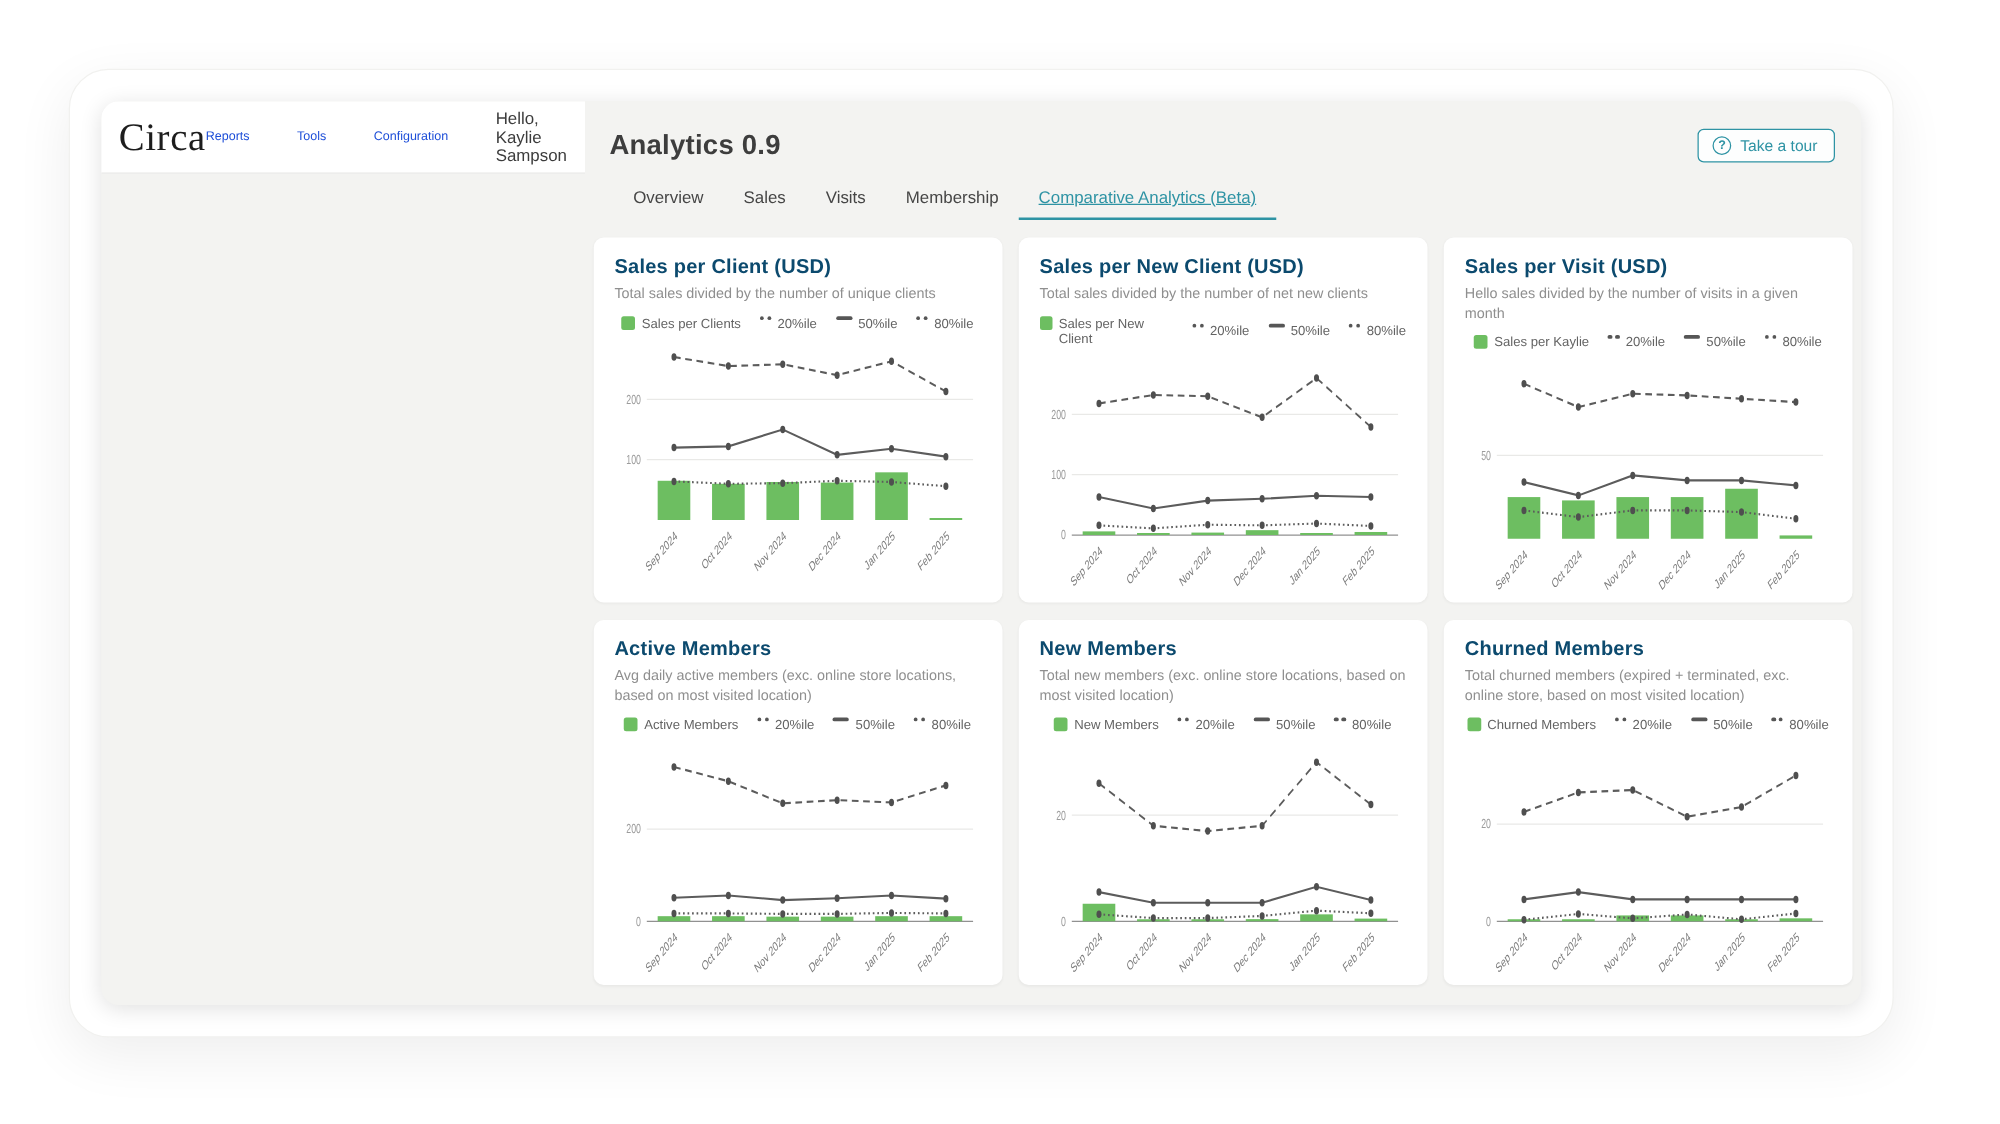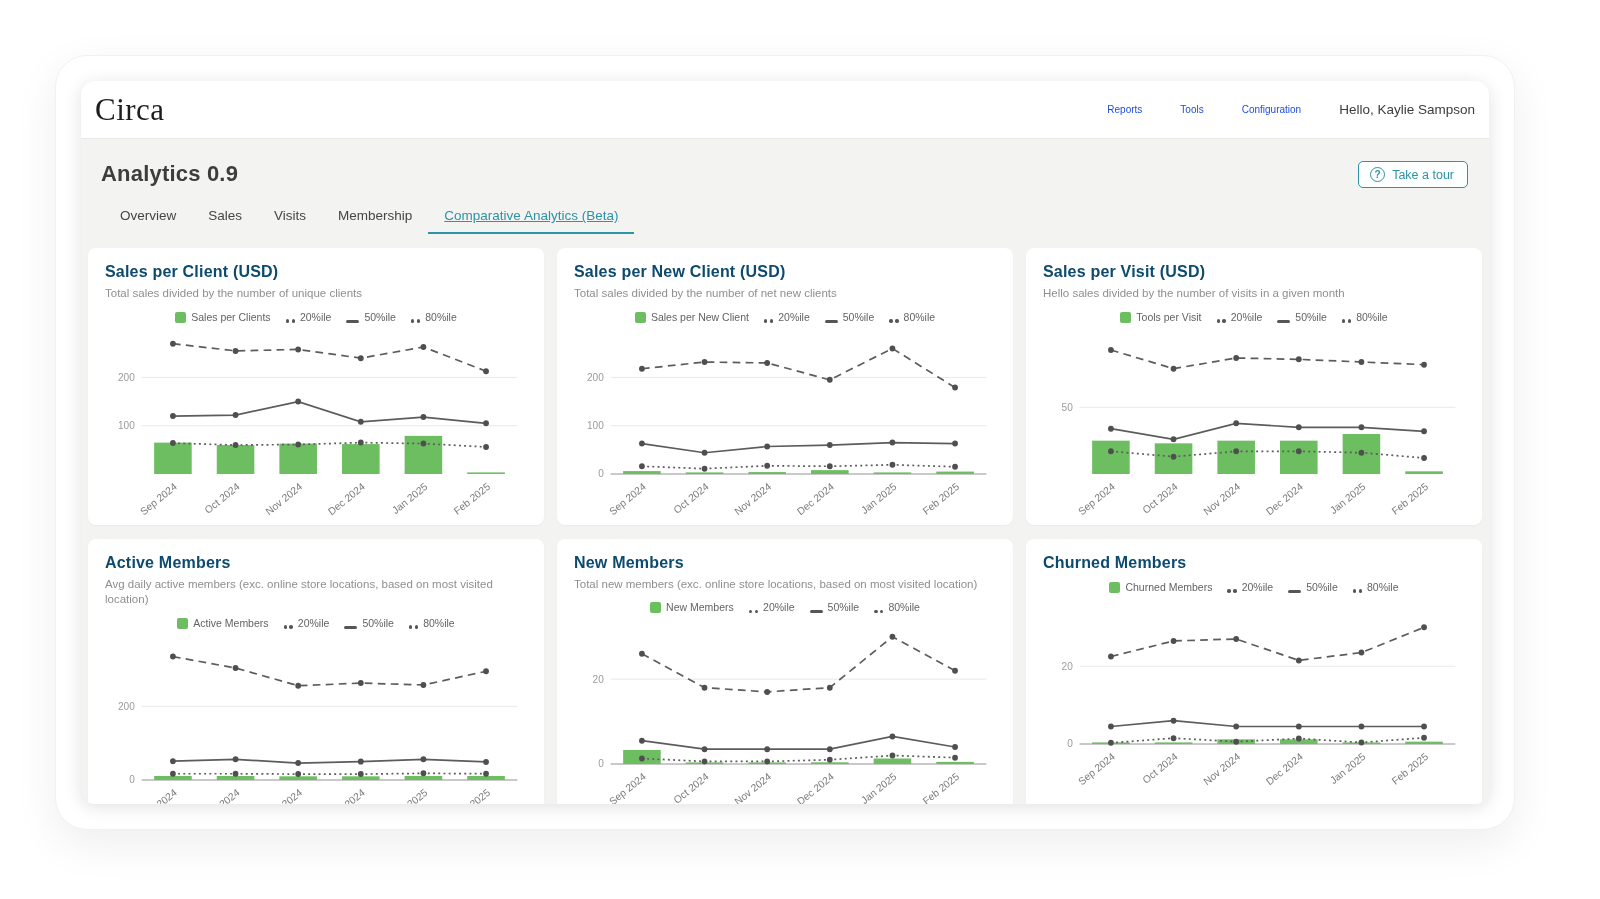--- a/index.html
+++ b/index.html
@@ -8,21 +8,21 @@
   .outer-frame{
     position:absolute; left:55px; top:55px; width:1460px; height:775px;
     background:#ffffff; border-radius:32px; border:1px solid #f1f1ef;
     box-shadow:0 14px 45px rgba(0,0,0,0.07);
     padding:25px;
   }
   .app{
     width:100%; height:100%; border-radius:14px; overflow:hidden;
     background:#f3f3f1;
     box-shadow:0 3px 18px rgba(0,0,0,0.12);
-    display:flex; flex-direction:column;
+    display:flex; flex-direction:row;
   }
   
   .app-header{
     height:58px; background:#ffffff; flex:0 0 58px;
     display:flex; align-items:center; justify-content:space-between;
     padding:0 14px 0 14px; border-bottom:1px solid #e8e8e6;
   }
   .logo{ font-family:"Liberation Serif", serif; font-size:31px; color:#1d1d1d; letter-spacing:0.5px; cursor:pointer; }
   .top-nav{ display:flex; align-items:center; gap:38px; }
   .top-nav .nav-item{ font-size:10px; color:#1d4ed8; cursor:pointer; }
@@ -48,21 +48,21 @@
 
   
   .grid{ display:grid; grid-template-columns:1fr 1fr 1fr; gap:14px 13px; }
   .chart-card{
     background:#ffffff; border-radius:8px; padding:15px 17px 4px 17px;
     box-shadow:0 1px 2px rgba(0,0,0,0.04);
   }
   .chart-title{ font-size:16px; font-weight:bold; color:#0c4a6e; letter-spacing:0.2px; }
   .chart-subtitle{ font-size:11.5px; color:#8f8f8f; margin-top:5px; line-height:1.35; }
   .legend{ display:flex; justify-content:center; align-items:center; gap:15px; margin:9px 0 2px 0; }
-  .legend-item{ display:flex; align-items:flex-end; gap:5px; font-size:10.5px; color:#636363; }
+  .legend-item{ display:flex; align-items:flex-start; gap:5px; font-size:10.5px; color:#636363; }
   .swatch{ width:11px; height:11px; border-radius:2px; background:#6dbe61; display:inline-block; }
   .marker-dots{ display:inline-flex; gap:2.5px; align-items:center; }
   .marker-dots i{ width:3.4px; height:3.4px; border-radius:50%; background:#565656; display:inline-block; }
   .marker-dash{ width:13px; height:3px; border-radius:2px; background:#565656; display:inline-block; }
   .chart-svg{ width:100%; height:196px; display:block; margin-top:2px; }
   .tick{ font-size:10.5px; fill:#9b9b9b; font-family:"Liberation Sans", sans-serif; }
   .xlab{ font-size:10.5px; fill:#7b7b7b; font-family:"Liberation Sans", sans-serif; }
 </style>
 </head>
 <body>
@@ -236,21 +236,21 @@
               <text x="400.5" y="163" text-anchor="end" class="xlab" transform="rotate(-38 400.5 163)">Feb 2025</text>
             </svg>
         </section>
 
         <section class="chart-card">
           <h2 class="chart-title">Sales per Visit (USD)</h2>
           <p class="chart-subtitle">Hello sales divided by the number of visits in a given month</p>
           <div class="legend">
             <span class="legend-item">
                 <span class="swatch"></span>
-                <span>Tools per Visit</span>
+                <span>Sales per Kaylie</span>
               </span>
             <span class="legend-item">
                 <span class="marker-dots">
                   <i></i>
                   <i></i>
                 </span>
                 <span>20%ile</span>
               </span>
             <span class="legend-item">
                 <span class="marker-dash"></span>
@@ -434,20 +434,21 @@
               <text x="140.5" y="163" text-anchor="end" class="xlab" transform="rotate(-38 140.5 163)">Oct 2024</text>
               <text x="205.5" y="163" text-anchor="end" class="xlab" transform="rotate(-38 205.5 163)">Nov 2024</text>
               <text x="270.5" y="163" text-anchor="end" class="xlab" transform="rotate(-38 270.5 163)">Dec 2024</text>
               <text x="335.5" y="163" text-anchor="end" class="xlab" transform="rotate(-38 335.5 163)">Jan 2025</text>
               <text x="400.5" y="163" text-anchor="end" class="xlab" transform="rotate(-38 400.5 163)">Feb 2025</text>
             </svg>
         </section>
 
         <section class="chart-card">
           <h2 class="chart-title">Churned Members</h2>
+          <p class="chart-subtitle">Total churned members (expired + terminated, exc. online store, based on most visited location)</p>
           <div class="legend">
             <span class="legend-item">
                 <span class="swatch"></span>
                 <span>Churned Members</span>
               </span>
             <span class="legend-item">
                 <span class="marker-dots">
                   <i></i>
                   <i></i>
                 </span>

